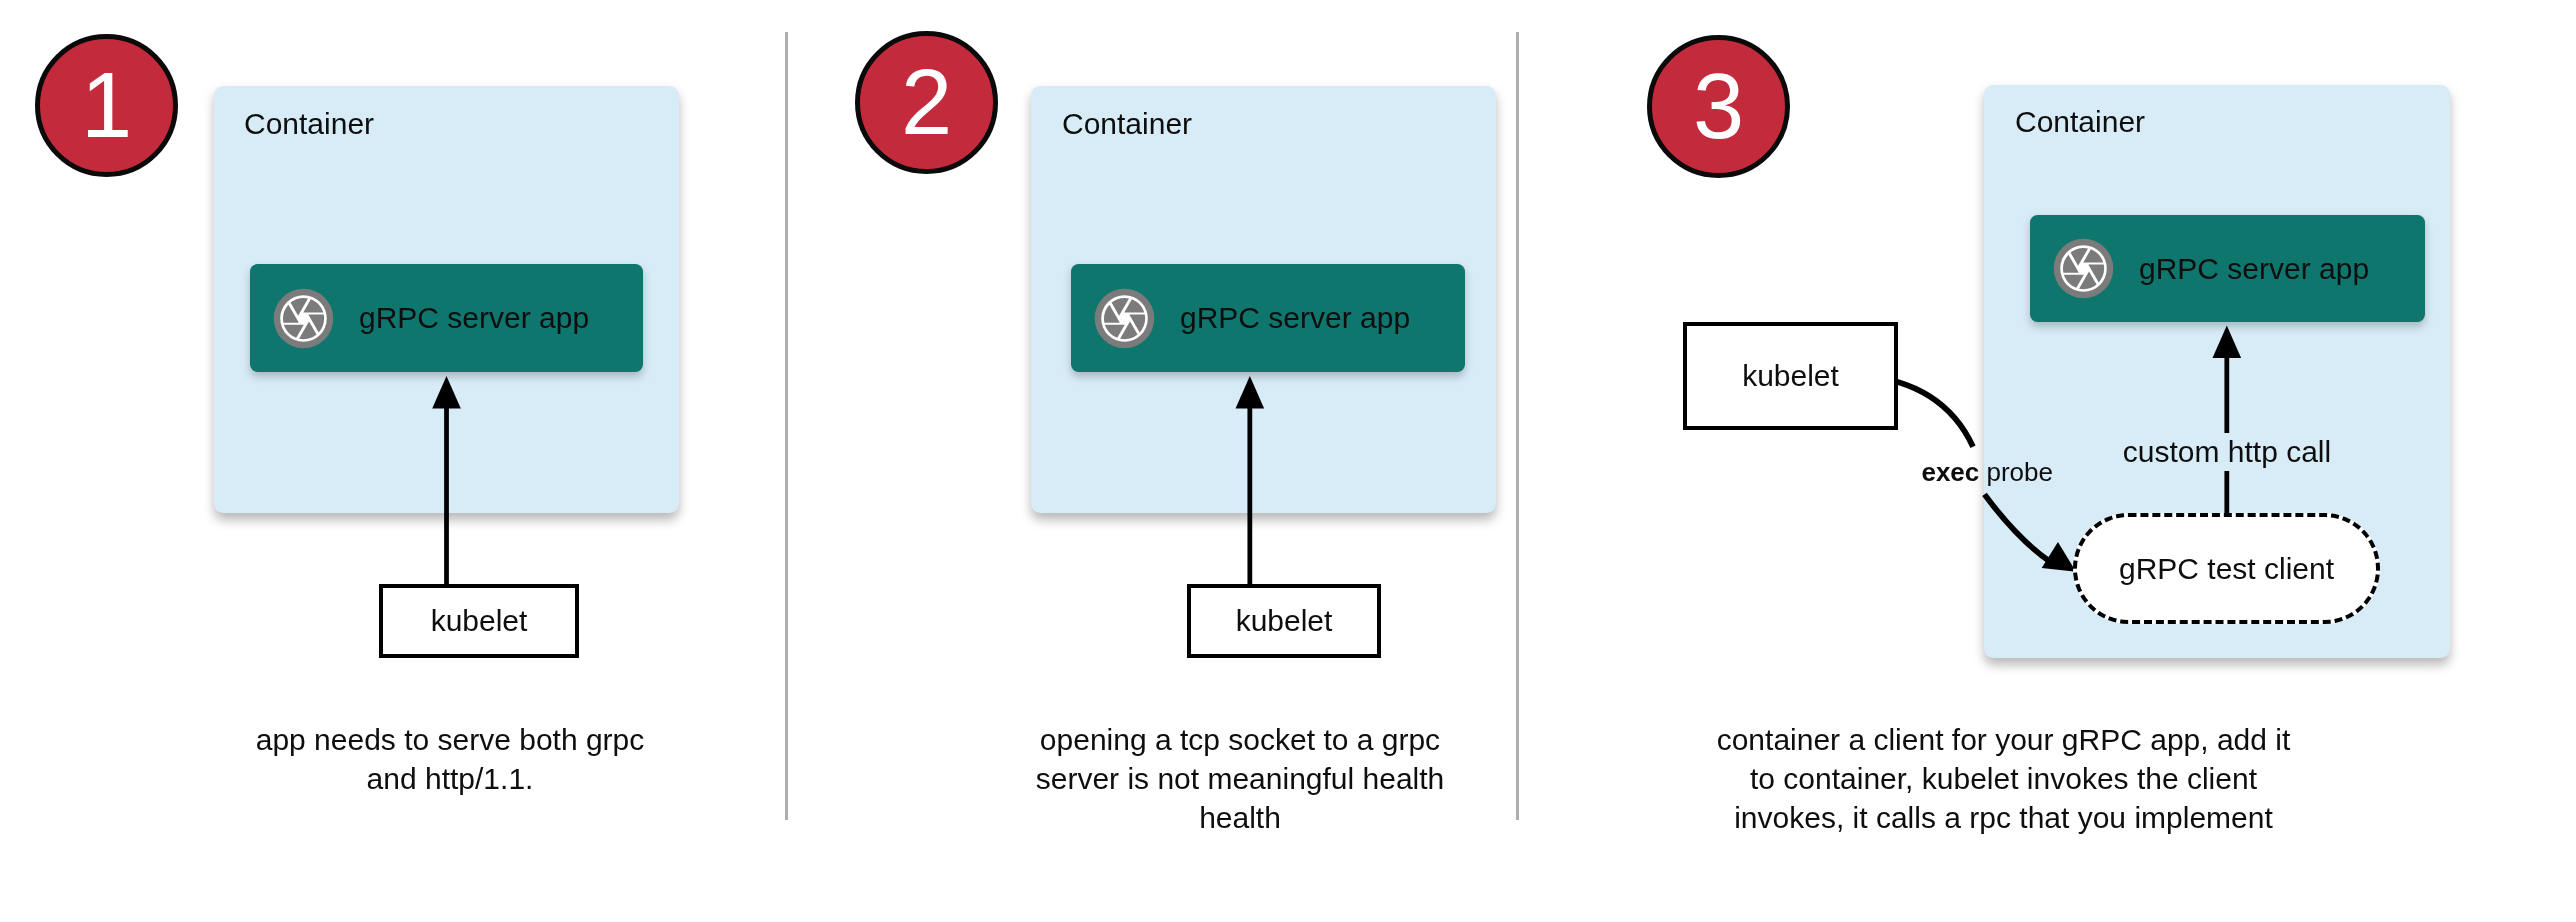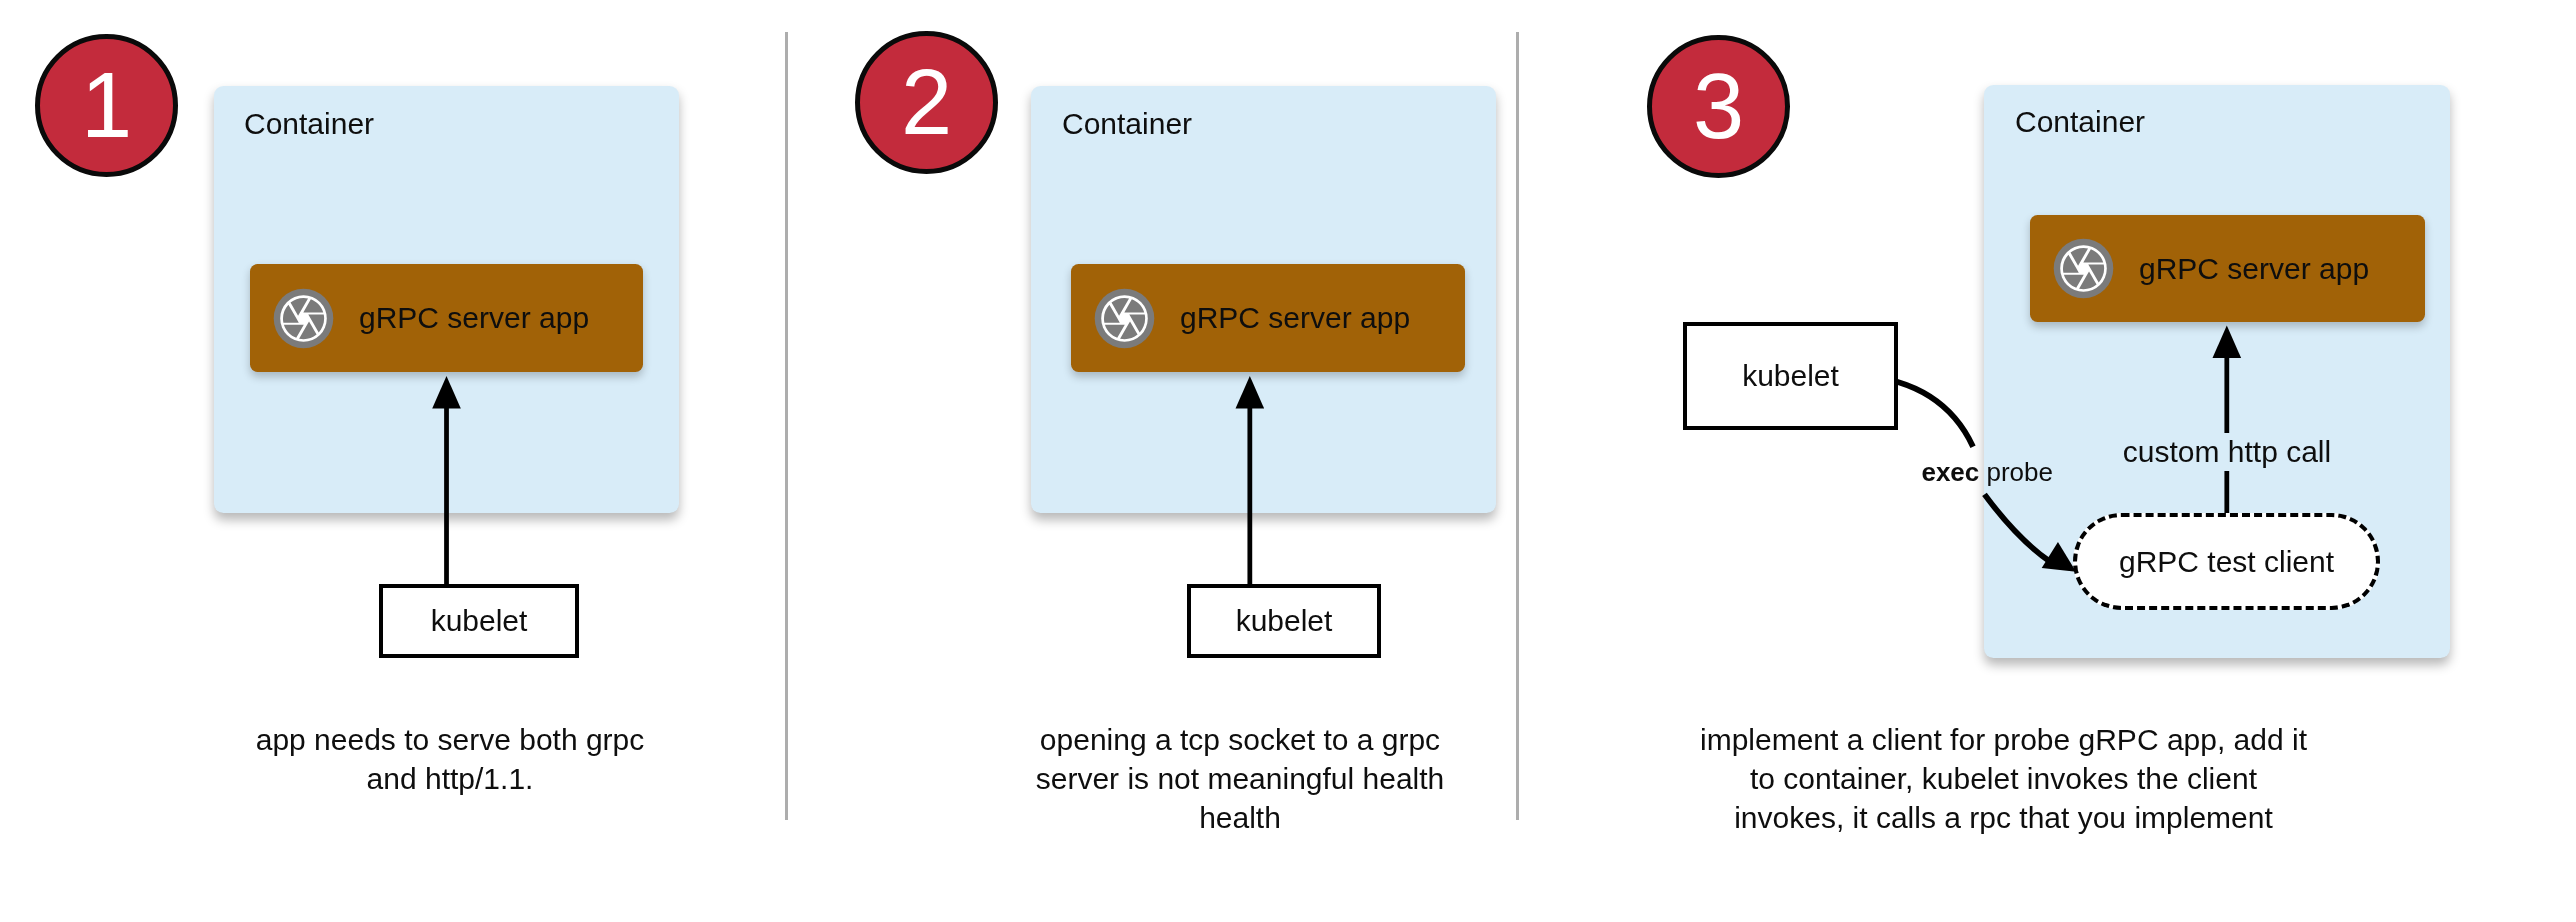--- a/index.html
+++ b/index.html
@@ -10,21 +10,21 @@
     --divider-gray:#ADADAD;
     --text:#0E0E0E;
   }
   html,body{margin:0;padding:0;background:#fff;}
   body{font-family:"Liberation Sans",sans-serif;color:var(--text);}
   #canvas{position:relative;width:2576px;height:923px;background:#fff;overflow:hidden;}
 
   .container-box{position:absolute;background:var(--container-fill);border-radius:9.5px;
     box-shadow:0 6.7px 10.5px rgba(0,0,0,.28);z-index:1;}
   .container-label{position:absolute;font-size:30px;z-index:10;}
-  .app-box{position:absolute;background:#a16207;border-radius:7.6px;
+  .app-box{position:absolute;background:#0f766e;border-radius:7.6px;
     box-shadow:0 4.8px 8.6px rgba(0,0,0,.22);display:flex;align-items:center;
     gap:23px;padding-left:21px;box-sizing:border-box;z-index:3;}
   .app-label{font-size:30px;white-space:nowrap;}
   .kubelet-box{position:absolute;background:#fff;border:4.8px solid #000;box-sizing:border-box;
     display:flex;align-items:center;justify-content:center;font-size:30px;z-index:7;margin-left:37px;}
   .badge{position:absolute;width:143px;height:143px;border-radius:50%;
     background:var(--badge-fill);border:5.7px solid var(--badge-border);box-sizing:border-box;
     color:#fff;display:flex;align-items:center;justify-content:center;
     font-size:92px;z-index:10;}
   .divider{position:absolute;width:2.9px;background:var(--divider-gray);z-index:2;}
@@ -130,26 +130,26 @@
   <div class="kubelet-box" style="left:1646px;top:322px;width:215px;height:108px;">
     <span>kubelet</span>
   </div>
 
   <div class="exec-label" style="left:1834px;top:457px;width:219px;">
     <span class="b">exec</span><span class="r"> probe</span>
   </div>
 
   <div class="call-label" style="left:2084px;top:433px;width:286px;">custom http call</div>
 
-  <div class="stadium" style="left:2073px;top:513px;width:307px;height:97px;text-align:right;">
+  <div class="stadium" style="left:2073px;top:513px;width:307px;height:111px;text-align:right;">
     <span>gRPC test client</span>
   </div>
 
   <div class="caption" style="left:1622px;top:720px;width:763px;">
-    <div>implement a client for probe gRPC app, add it</div>
+    <div>container a client for your gRPC app, add it</div>
     <div>to container, kubelet invokes the client</div>
     <div>invokes, it calls a rpc that you implement</div>
   </div>
 
   <svg class="arrows" width="2576" height="923" viewBox="0 0 2700 967">
 
     <g>
       <line x1="468" y1="612" x2="468" y2="426" stroke="#000" stroke-width="5"></line>
       <polygon points="468,394 453,428 483,428" fill="#000"></polygon>
     </g>

